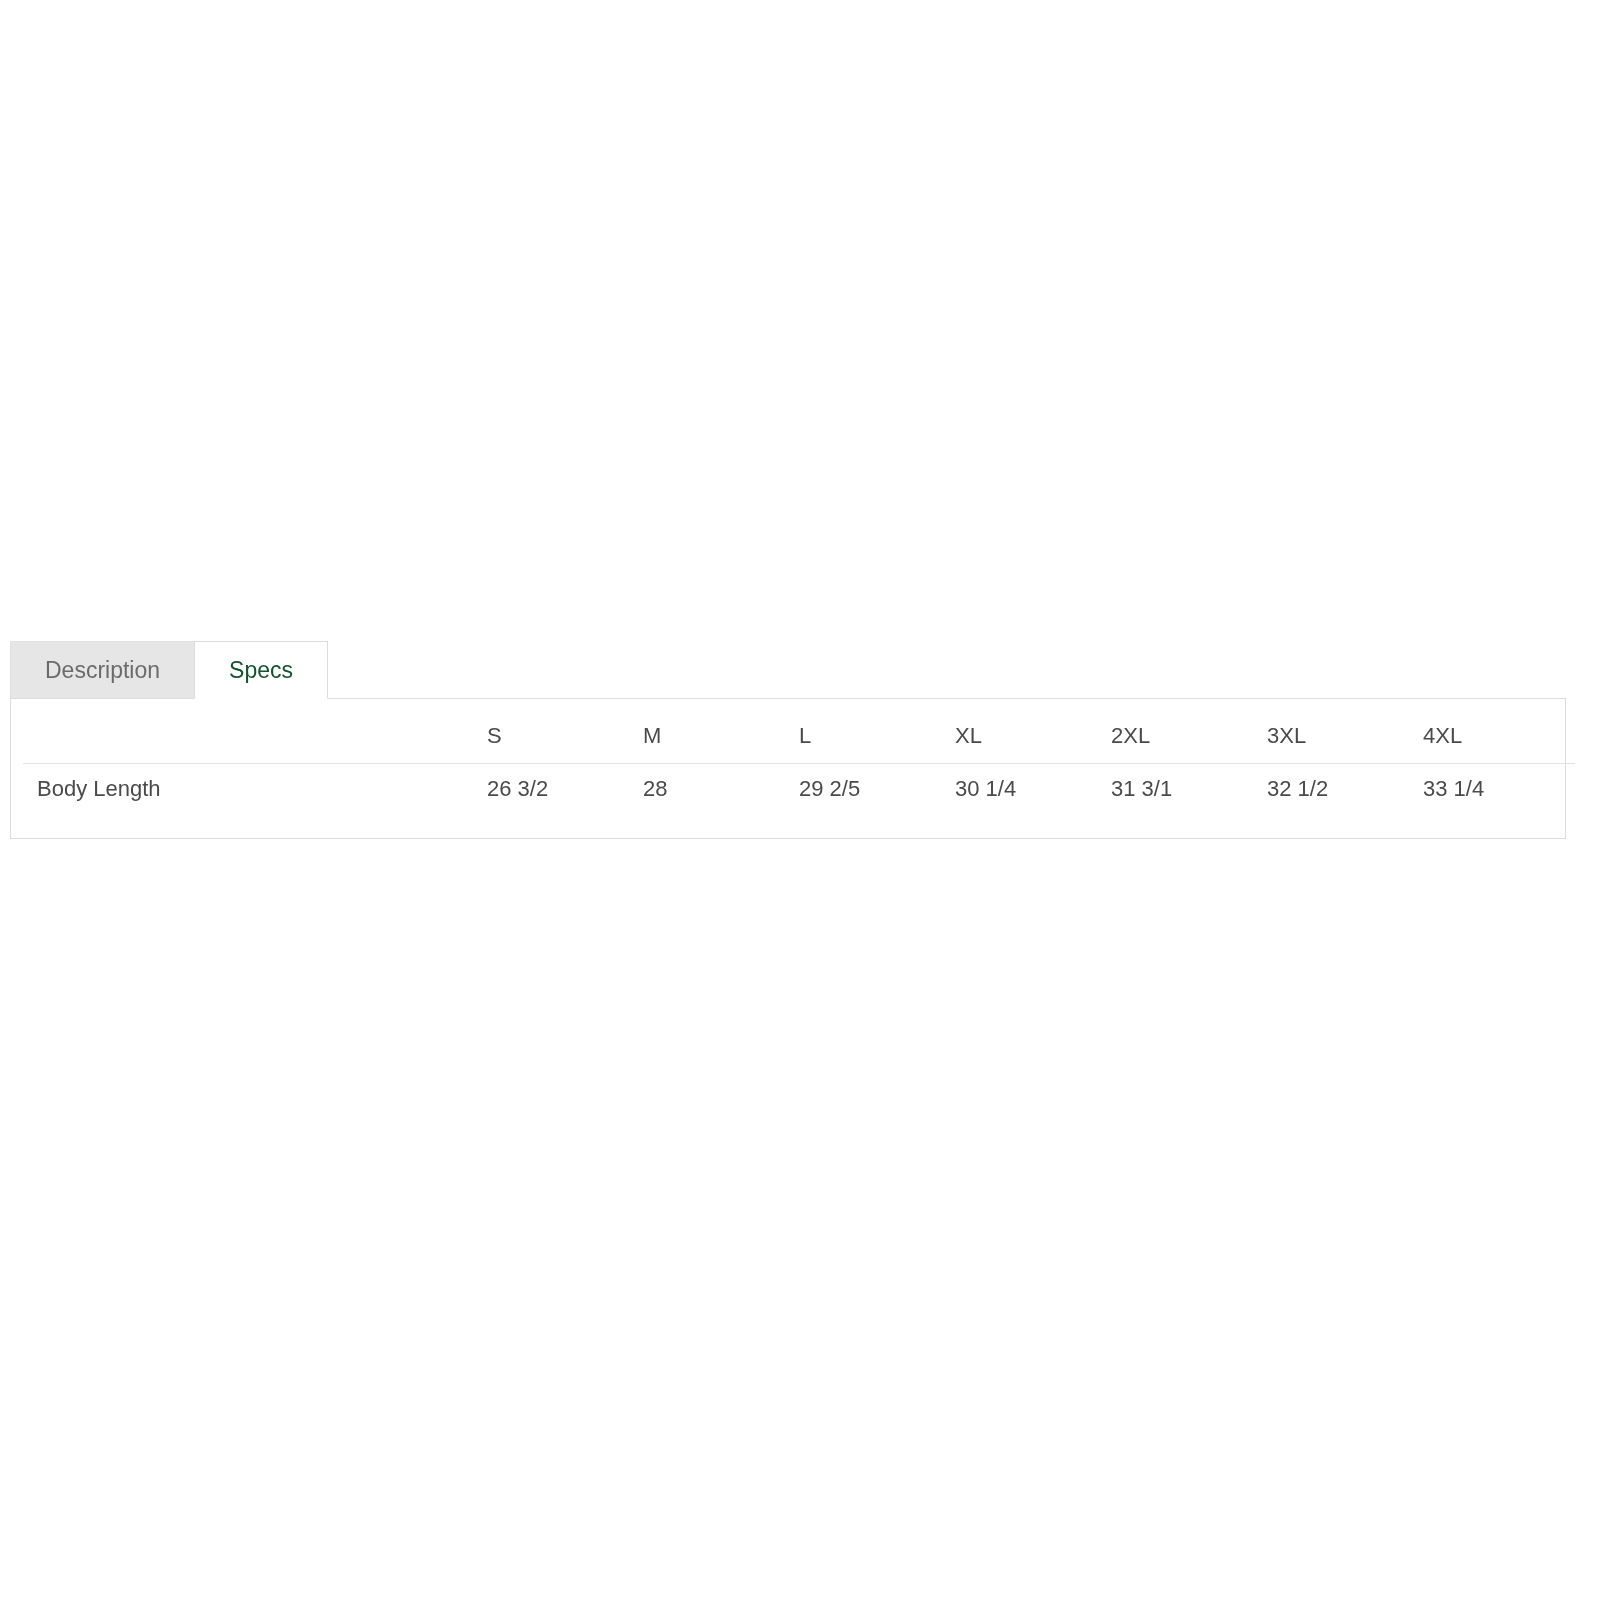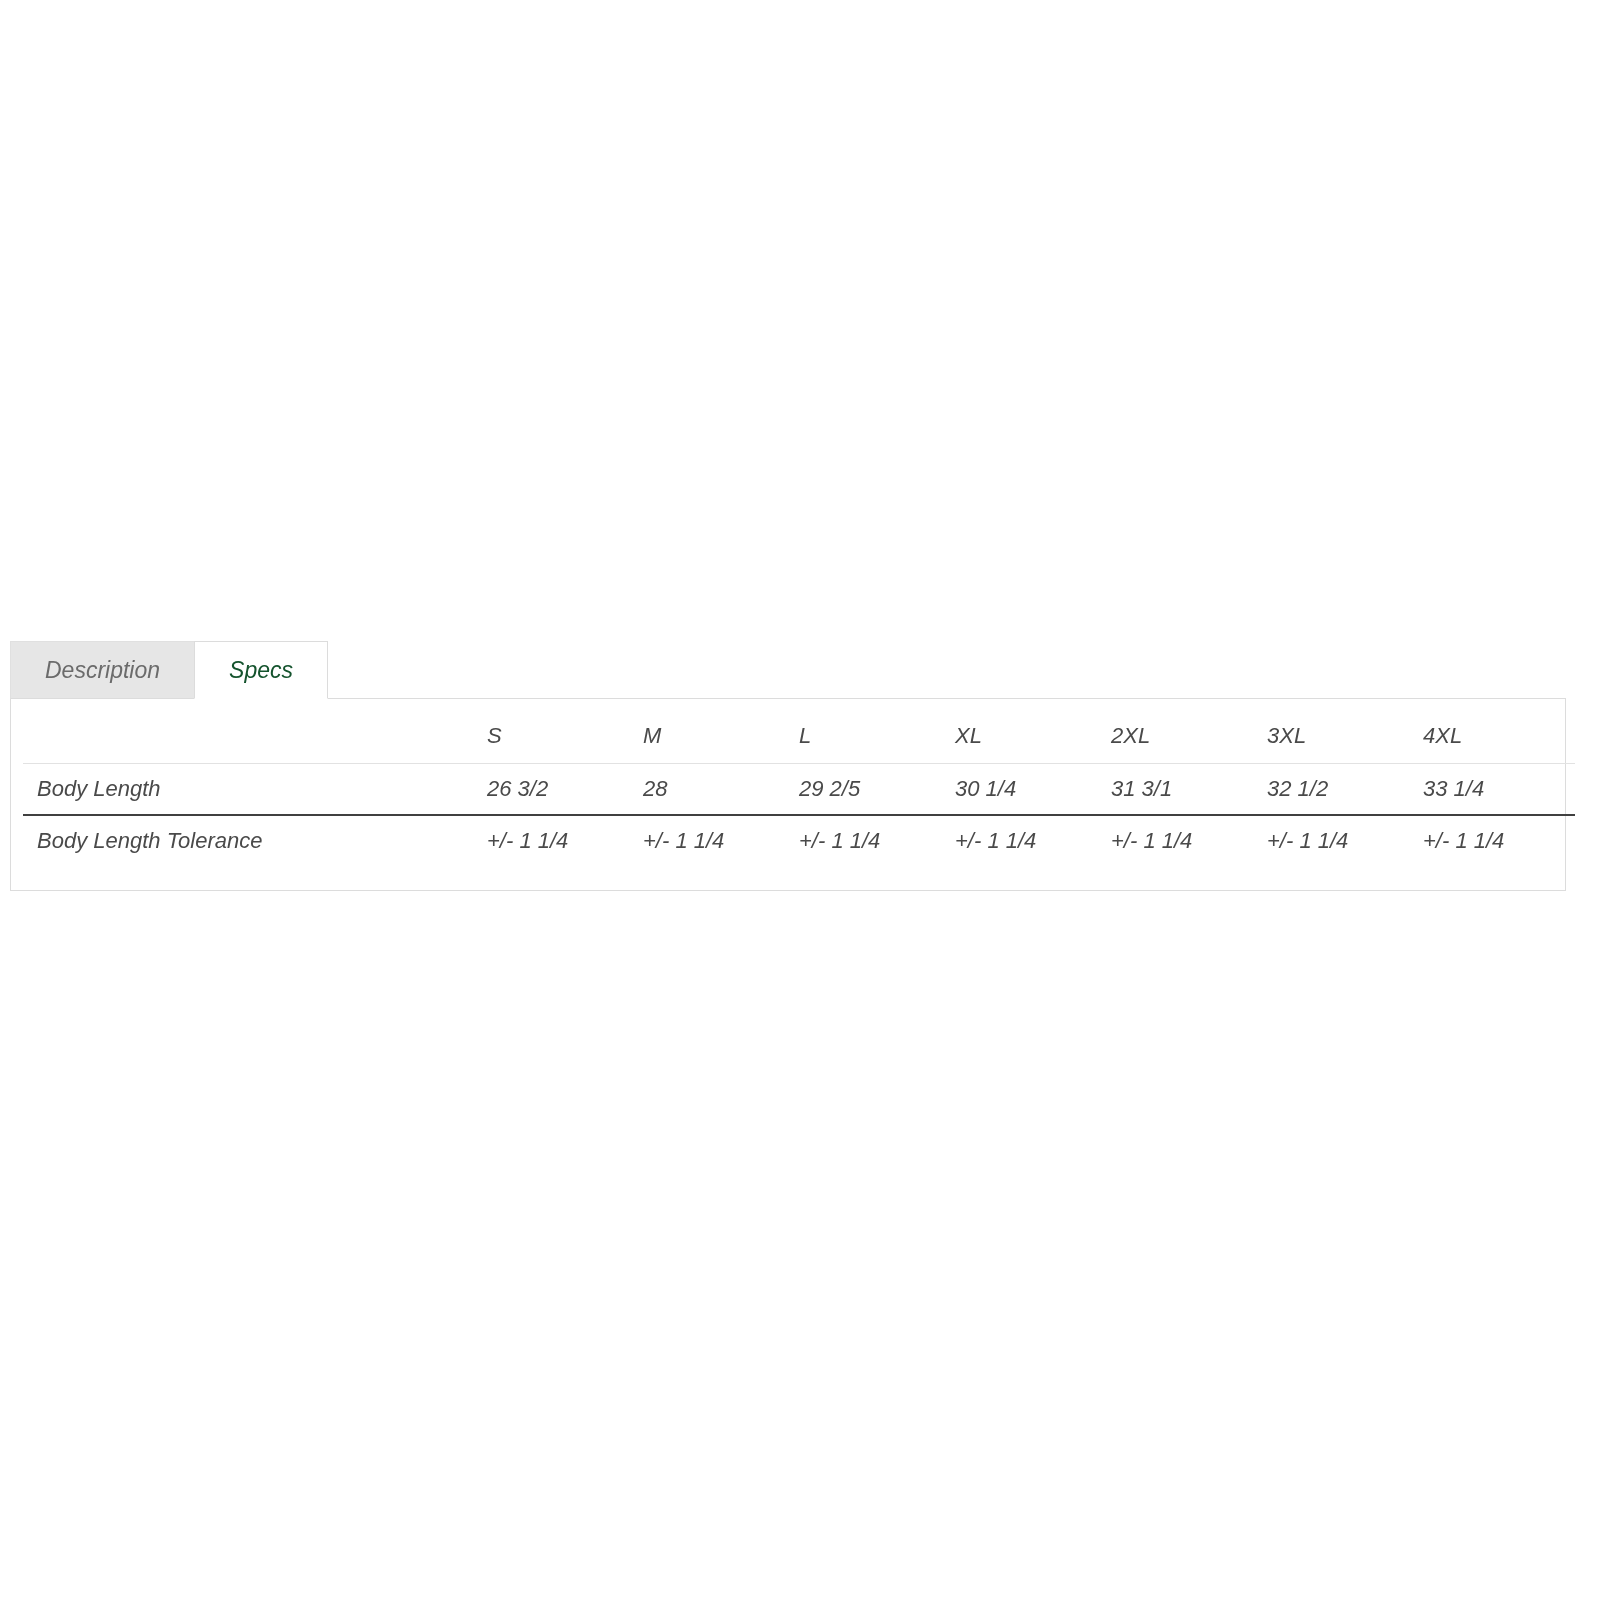--- a/index.html
+++ b/index.html
@@ -12,21 +12,20 @@
     height: 1600px;
     font-family: "Liberation Sans", sans-serif;
     color: #4a4a4a;
     -webkit-font-smoothing: antialiased;
   }
 
   .page {
     position: relative;
     width: 1600px;
     height: 1132px;
-    font-style: italic;
   }
 
   .specs-widget {
     position: absolute;
     left: 10px;
     top: 641px;
     width: 1556px;
   }
 
   
@@ -97,21 +96,21 @@
   }
   table.specs thead th {
     padding-top: 24px;
     padding-bottom: 14px;
     color: #4a4a4a;
   }
   table.specs thead tr {
     border-bottom: 1px solid #e2e2e2;
   }
   table.specs tbody tr {
-    border-bottom: 2px solid #404040;
+    border-bottom: 5px solid #404040;
   }
   table.specs tbody tr:last-child {
     border-bottom: none;
   }
   table.specs tbody td.row-label {
     padding-left: 14px;
   }
   table.specs thead th.corner {
     padding-left: 14px;
   }
@@ -159,28 +158,18 @@
           <tr>
             <td class="row-label">Body Length</td>
             <td>26 3/2</td>
             <td>28</td>
             <td>29 2/5</td>
             <td>30 1/4</td>
             <td>31 3/1</td>
             <td>32 1/2</td>
             <td>33 1/4</td>
           </tr>
-          <tr>
-            <td class="row-label">Body Length Tolerance</td>
-            <td>+/- 1 1/4</td>
-            <td>+/- 1 1/4</td>
-            <td>+/- 1 1/4</td>
-            <td>+/- 1 1/4</td>
-            <td>+/- 1 1/4</td>
-            <td>+/- 1 1/4</td>
-            <td>+/- 1 1/4</td>
-          </tr>
         </tbody>
       </table>
     </div>
 
   </div>
 </div>
 
 </body></html>

